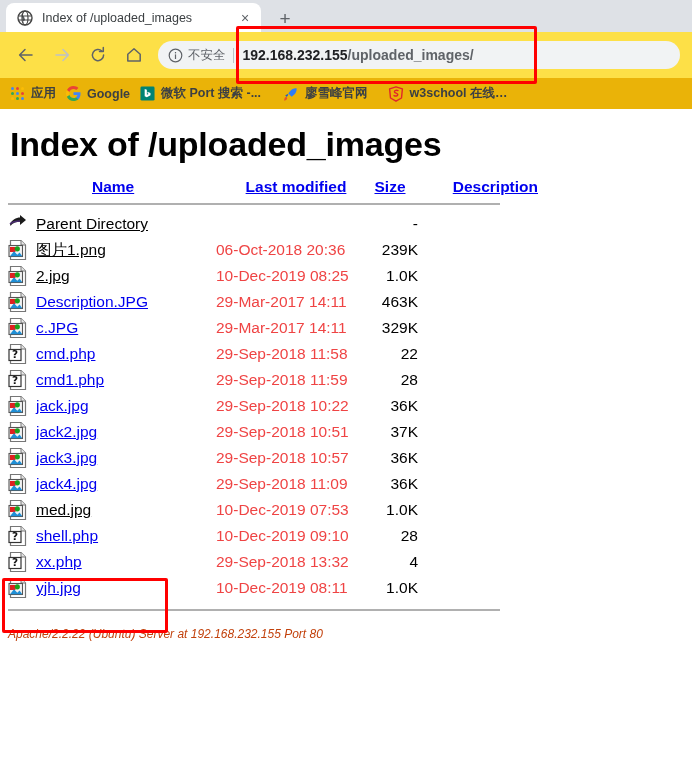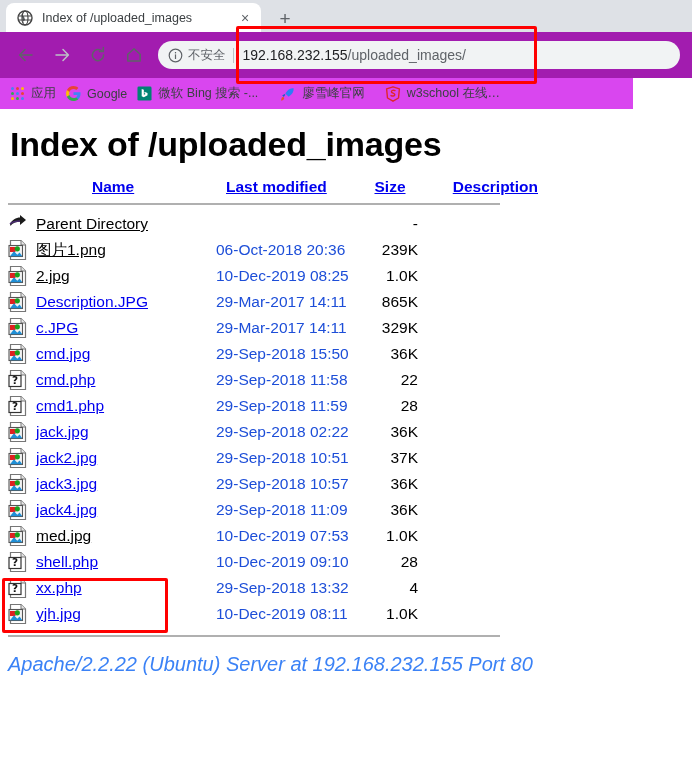--- a/index.html
+++ b/index.html
@@ -39,21 +39,21 @@
     font-size: 14px; color: #5f6368; line-height: 1;
   }
   .new-tab {
     position: absolute; left: 272px; top: 5px; width: 26px; height: 26px;
     display: flex; align-items: center; justify-content: center;
     font-size: 19px; color: #5f6368; font-weight: 300; line-height: 1;
   }
 
   .chrome-toolbar {
     position: absolute; left: 0; top: 32px; width: 692px; height: 46px;
-    background: #a21caf;
+    background: #fde047;
     display: flex; align-items: center;
   }
   .nav-btn {
     width: 28px; height: 28px; margin-left: 8px;
     display: flex; align-items: center; justify-content: center;
     color: #5f6368;
   }
   .nav-btn.back { margin-left: 12px; }
   .nav-btn.disabled { color: #bdc1c6; }
 
@@ -72,30 +72,32 @@
   .omni-secure-label {
     margin-left: 5px; font-size: 12.5px; color: #5f6368;
     white-space: nowrap;
   }
   .omni-sep {
     width: 1px; height: 15px; background: #bdc1c6; margin-left: 7px; flex: 0 0 1px;
   }
   .omni-url {
     margin-left: 9px; font-size: 14px; white-space: nowrap;
     overflow: hidden;
+    font-weight: bold;
   }
   .omni-url .host { color: #202124; }
   .omni-url .path { color: #5f6368; }
 
   
   .bookmarks {
-    position: absolute; left: 0; top: 78px; width: 633px; height: 31px;
-    background: #d946ef;
+    position: absolute; left: 0; top: 78px; width: 692px; height: 31px;
+    background: #eab308;
     display: flex; align-items: center;
     overflow: hidden;
+    font-weight: bold;
   }
   .bm {
     display: flex; align-items: center; height: 24px;
     margin-left: 9px; white-space: nowrap; flex: 0 0 auto;
   }
   .bm-icon {
     width: 16px; height: 16px; flex: 0 0 16px;
     display: flex; align-items: center; justify-content: center;
   }
   .bm-label {
@@ -119,43 +121,43 @@
     font-size: 15.5px;
   }
   table.listing th {
     text-align: left; padding: 0 0 4px 0; font-weight: bold;
   }
   table.listing th a, table.listing td a {
     color: #0000ee; text-decoration: underline;
   }
   table.listing th.c-icon { width: 28px; }
   table.listing th.c-name  { width: 180px; padding-left: 4px; }
-  table.listing th.c-date  { width: 150px; }
+  table.listing th.c-date  { width: 150px; text-align: center; }
   table.listing th.c-size  { width: 52px; text-align: center; padding-right: 4px;}
   table.listing th.c-desc  { width: 120px; text-align: right; }
   table.listing th .hdr { display:inline-block; }
   table.listing th.c-name .hdr { margin-left: 52px; }
   table.listing th.c-date .hdr { margin-left: 10px; }
 
   tr.rule td { padding: 0; }
   .hr-line { height: 2px; background: #b0b0b0; width: 492px; margin: 3px 0 6px 0; }
 
   tr.frow td { padding: 1px 0; vertical-align: middle; height: 26px; }
   td.c-icon { width: 28px; }
   td.c-name { padding-left: 4px; white-space: nowrap; }
   td.c-name a { color: #0000ee; }
   td.c-name a.visited { color: #000000; }
-  td.c-date { white-space: nowrap; color: #1d4ed8; padding-left: 8px; margin-left: 19px; }
+  td.c-date { white-space: nowrap; color: #ef4444; padding-left: 8px; margin-left: 19px; }
   td.c-size { text-align: right; padding-right: 4px; white-space: nowrap; color:#000; }
   td.c-desc { }
 
   .footer-addr {
     margin: 10px 0 0 8px;
     font-style: italic;
-    font-size: 20px; color: #3b82f6;
+    font-size: 12px; color: #c2410c;
   }
 
   
   .fico { display:block; width: 20px; height: 22px; }
 
   
   .annot {
     position: absolute; border: 3px solid #ff0000; border-radius: 2px;
     pointer-events: none;
   }
@@ -257,21 +259,21 @@
       <span class="bm-label">Google</span>
     </div>
 
     <div class="bm">
       <span class="bm-icon">
         <svg width="15" height="15" viewBox="0 0 16 16">
           <rect x="0.5" y="0.5" width="15" height="15" rx="1.5" fill="#008373"></rect>
           <path d="M5 3.2l2.3.9v5.3l2-1-1-.45-.6-1.75 3.5 1.3v2.3l-3.9 2.3L5 10.8z" fill="#fff"></path>
         </svg>
       </span>
-      <span class="bm-label">微软 Bing 搜索 -...</span>
+      <span class="bm-label">微软 Port 搜索 -...</span>
     </div>
 
     <div class="bm" style="margin-left:22px">
       <span class="bm-icon">
         <svg width="16" height="16" viewBox="0 0 16 16">
           <path d="M13.6 2.2c-2.6-.3-5 1-6.6 3l-1.7 2.2 3.4 3.4 2-1.8c2-1.7 3.2-4.1 2.9-6.8z" fill="#2d7df6"></path>
           <path d="M4.6 8.1L2.2 9.4l1.6 1.6 1.5-2.2z" fill="#1b5fc8"></path>
           <path d="M1.2 14.8c.9-.3 2.1-.8 2.7-1.6.5-.7.3-1.5-.3-1.9-.6-.4-1.4-.2-1.8.5-.5.8-.7 2.1-.6 3z" fill="#e8522b"></path>
         </svg>
       </span>
@@ -359,21 +361,21 @@
                 <path d="M2.5 1.5h10.5l4.5 4.5v14.5H2.5z" fill="#ffffff" stroke="#767676" stroke-width="1.2"></path>
                 <path d="M13 1.5v4.5h4.5" fill="#e6e6e6" stroke="#767676" stroke-width="1"></path>
                 <rect x="1" y="6.5" width="13.5" height="11" fill="#f2f2f2" stroke="#555" stroke-width="1.1"></rect>
                 <path d="M2 8h5.5v5H2z" fill="#e02020"></path>
                 <circle cx="9.3" cy="9.8" r="2.6" fill="#1aa11a"></circle>
                 <path d="M2 17.2l4-5 3.3 3.6 2.3-2.3 2.6 3.7z" fill="#1f8fd6"></path>
               </svg>
             </td>
             <td class="c-name"><a href="#">Description.JPG</a></td>
             <td class="c-date">29-Mar-2017 14:11</td>
-            <td class="c-size">865K</td>
+            <td class="c-size">463K</td>
             <td class="c-desc"></td>
           </tr>
           <tr class="frow">
             <td class="c-icon">
               <svg class="fico" viewBox="0 0 20 22">
                 <path d="M2.5 1.5h10.5l4.5 4.5v14.5H2.5z" fill="#ffffff" stroke="#767676" stroke-width="1.2"></path>
                 <path d="M13 1.5v4.5h4.5" fill="#e6e6e6" stroke="#767676" stroke-width="1"></path>
                 <rect x="1" y="6.5" width="13.5" height="11" fill="#f2f2f2" stroke="#555" stroke-width="1.1"></rect>
                 <path d="M2 8h5.5v5H2z" fill="#e02020"></path>
                 <circle cx="9.3" cy="9.8" r="2.6" fill="#1aa11a"></circle>
@@ -383,36 +385,20 @@
             <td class="c-name"><a href="#">c.JPG</a></td>
             <td class="c-date">29-Mar-2017 14:11</td>
             <td class="c-size">329K</td>
             <td class="c-desc"></td>
           </tr>
           <tr class="frow">
             <td class="c-icon">
               <svg class="fico" viewBox="0 0 20 22">
                 <path d="M2.5 1.5h10.5l4.5 4.5v14.5H2.5z" fill="#ffffff" stroke="#767676" stroke-width="1.2"></path>
                 <path d="M13 1.5v4.5h4.5" fill="#e6e6e6" stroke="#767676" stroke-width="1"></path>
-                <rect x="1" y="6.5" width="13.5" height="11" fill="#f2f2f2" stroke="#555" stroke-width="1.1"></rect>
-                <path d="M2 8h5.5v5H2z" fill="#e02020"></path>
-                <circle cx="9.3" cy="9.8" r="2.6" fill="#1aa11a"></circle>
-                <path d="M2 17.2l4-5 3.3 3.6 2.3-2.3 2.6 3.7z" fill="#1f8fd6"></path>
-              </svg>
-            </td>
-            <td class="c-name"><a href="#">cmd.jpg</a></td>
-            <td class="c-date">29-Sep-2018 15:50</td>
-            <td class="c-size">36K</td>
-            <td class="c-desc"></td>
-          </tr>
-          <tr class="frow">
-            <td class="c-icon">
-              <svg class="fico" viewBox="0 0 20 22">
-                <path d="M2.5 1.5h10.5l4.5 4.5v14.5H2.5z" fill="#ffffff" stroke="#767676" stroke-width="1.2"></path>
-                <path d="M13 1.5v4.5h4.5" fill="#e6e6e6" stroke="#767676" stroke-width="1"></path>
                 <rect x="1" y="6.5" width="12" height="11" fill="#ffffff" stroke="#333" stroke-width="1.2"></rect>
                 <text x="7" y="15.4" font-family="DejaVu Sans, sans-serif" font-size="10.5" font-weight="bold" fill="#111" text-anchor="middle">?</text>
               </svg>
             </td>
             <td class="c-name"><a href="#">cmd.php</a></td>
             <td class="c-date">29-Sep-2018 11:58</td>
             <td class="c-size">22</td>
             <td class="c-desc"></td>
           </tr>
           <tr class="frow">
@@ -434,21 +420,21 @@
               <svg class="fico" viewBox="0 0 20 22">
                 <path d="M2.5 1.5h10.5l4.5 4.5v14.5H2.5z" fill="#ffffff" stroke="#767676" stroke-width="1.2"></path>
                 <path d="M13 1.5v4.5h4.5" fill="#e6e6e6" stroke="#767676" stroke-width="1"></path>
                 <rect x="1" y="6.5" width="13.5" height="11" fill="#f2f2f2" stroke="#555" stroke-width="1.1"></rect>
                 <path d="M2 8h5.5v5H2z" fill="#e02020"></path>
                 <circle cx="9.3" cy="9.8" r="2.6" fill="#1aa11a"></circle>
                 <path d="M2 17.2l4-5 3.3 3.6 2.3-2.3 2.6 3.7z" fill="#1f8fd6"></path>
               </svg>
             </td>
             <td class="c-name"><a href="#">jack.jpg</a></td>
-            <td class="c-date">29-Sep-2018 02:22</td>
+            <td class="c-date">29-Sep-2018 10:22</td>
             <td class="c-size">36K</td>
             <td class="c-desc"></td>
           </tr>
           <tr class="frow">
             <td class="c-icon">
               <svg class="fico" viewBox="0 0 20 22">
                 <path d="M2.5 1.5h10.5l4.5 4.5v14.5H2.5z" fill="#ffffff" stroke="#767676" stroke-width="1.2"></path>
                 <path d="M13 1.5v4.5h4.5" fill="#e6e6e6" stroke="#767676" stroke-width="1"></path>
                 <rect x="1" y="6.5" width="13.5" height="11" fill="#f2f2f2" stroke="#555" stroke-width="1.1"></rect>
                 <path d="M2 8h5.5v5H2z" fill="#e02020"></path>

